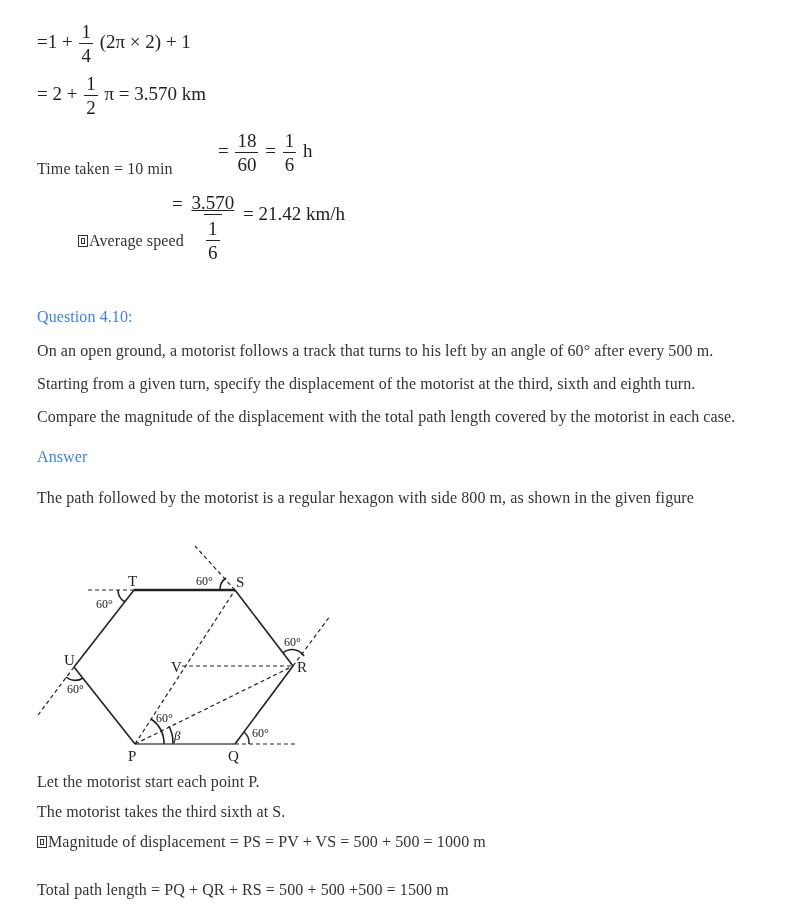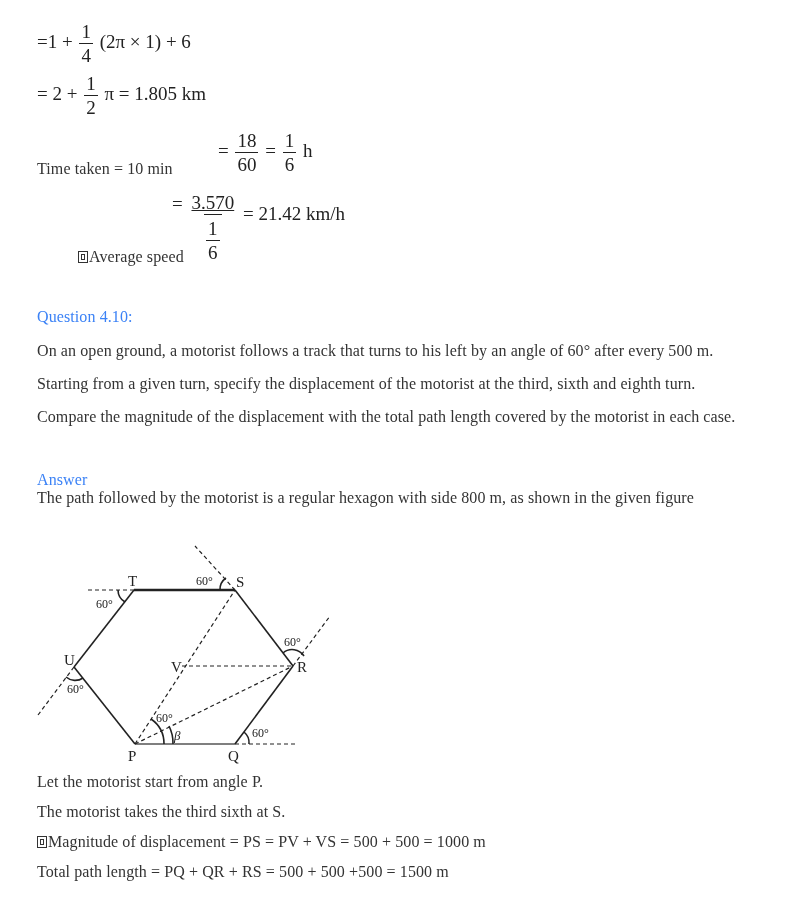--- a/index.html
+++ b/index.html
@@ -18,30 +18,30 @@
 </style>
 </head>
 <body>
 
 <div class="abs math" style="left:37px; top:22px;">
   <span>=1 +</span>
   <span class="frac">
     <span class="num">1</span>
     <span class="den">4</span>
   </span>
-  <span>(2π × 1) + 6</span>
+  <span>(2π × 2) + 1</span>
 </div>
 
 <div class="abs math" style="left:37px; top:74px;">
   <span>= 2 +</span>
   <span class="frac">
     <span class="num">1</span>
     <span class="den">2</span>
   </span>
-  <span>π = 1.805 km</span>
+  <span>π = 3.570 km</span>
 </div>
 
 <div class="abs sans" style="left:37px; top:160px;">Time taken = 10 min</div>
 <div class="abs math" style="left:218px; top:131px;">
   <span>=</span>
   <span class="frac">
     <span class="num">18</span>
     <span class="den">60</span>
   </span>
   <span>=</span>
@@ -58,28 +58,28 @@
     <span class="num">3.570</span>
     <span class="den" style="padding-top:4px;">
       <span class="frac" style="margin:0;">
         <span class="num">1</span>
         <span class="den">6</span>
       </span>
     </span>
   </span>
   <span style="vertical-align:top; position:relative; top:10px;">= 21.42 km/h</span>
 </div>
-<div class="abs sans" style="left:37px; top:248px;padding-left:41px;">
+<div class="abs sans" style="left:37px; top:232px;padding-left:41px;">
   <span class="sym"></span><span>Average speed</span>
 </div>
 
 <div class="abs sans muted" style="left:37px; top:308px;">Question 4.10:</div>
 <div class="para sans" style="top:334px; white-space:normal; width:705px;">On an open ground, a motorist follows a track that turns to his left by an angle of 60° after every 500 m. Starting from a given turn, specify the displacement of the motorist at the third, sixth and eighth turn. Compare the magnitude of the displacement with the total path length covered by the motorist in each case.</div>
 
-<div class="abs sans muted" style="left:37px; top:471px;text-align:center;">Answer</div>
+<div class="abs sans muted" style="left:37px; top:448px;text-align:center;">Answer</div>
 <div class="para sans" style="top:481px; white-space:normal; width:712px;">The path followed by the motorist is a regular hexagon with side 800 m, as shown in the given figure</div>
 
 <svg style="position:absolute; left:30px; top:540px;" width="310" height="230" viewBox="0 0 310 230">
 
   <g stroke="#222" stroke-width="1.6" fill="none">
     <line x1="105" y1="204" x2="205" y2="204" stroke="#555"></line>
     <line x1="205" y1="204" x2="263" y2="126"></line>
     <line x1="263" y1="126" x2="205" y2="50"></line>
     <line x1="205" y1="50" x2="104" y2="50" stroke-width="2.4"></line>
     <line x1="104" y1="50" x2="44" y2="127"></line>
@@ -118,18 +118,18 @@
     <text x="66" y="68" font-size="12">60°</text>
     <text x="166" y="45" font-size="12">60°</text>
     <text x="254" y="106" font-size="12">60°</text>
     <text x="37" y="153" font-size="12">60°</text>
     <text x="126" y="182" font-size="12">60°</text>
     <text x="222" y="197" font-size="12">60°</text>
     <text x="144" y="200" font-size="13" font-style="italic">β</text>
   </g>
 </svg>
 
-<div class="abs sans" style="left:37px; top:773px;">Let the motorist start from angle P.</div>
+<div class="abs sans" style="left:37px; top:773px;">Let the motorist start each point P.</div>
 <div class="abs sans" style="left:37px; top:803px;">The motorist takes the third sixth at S.</div>
 <div class="abs sans" style="left:37px; top:833px;">
   <span class="sym"></span><span>Magnitude of displacement = PS = PV + VS = 500 + 500 = 1000 m</span>
 </div>
-<div class="abs sans" style="left:37px; top:863px;">Total path length = PQ + QR + RS = 500 + 500 +500 = 1500 m</div>
+<div class="abs sans" style="left:37px; top:881px;">Total path length = PQ + QR + RS = 500 + 500 +500 = 1500 m</div>
 
 </body></html>

